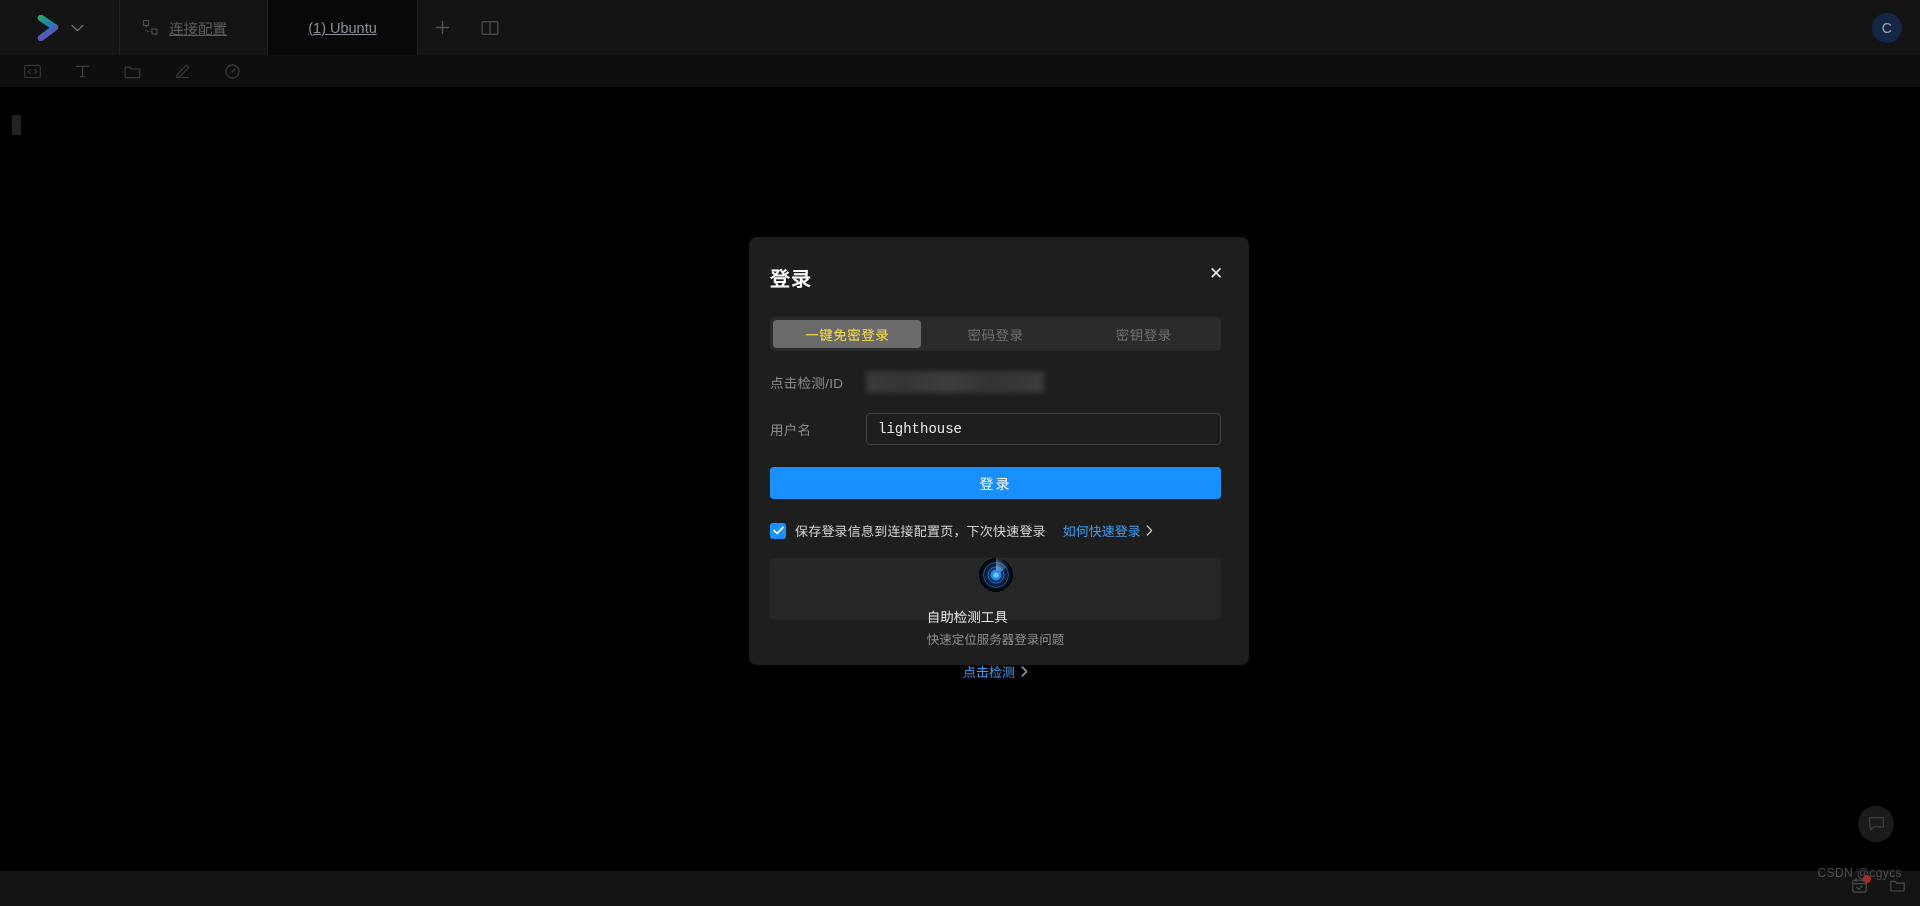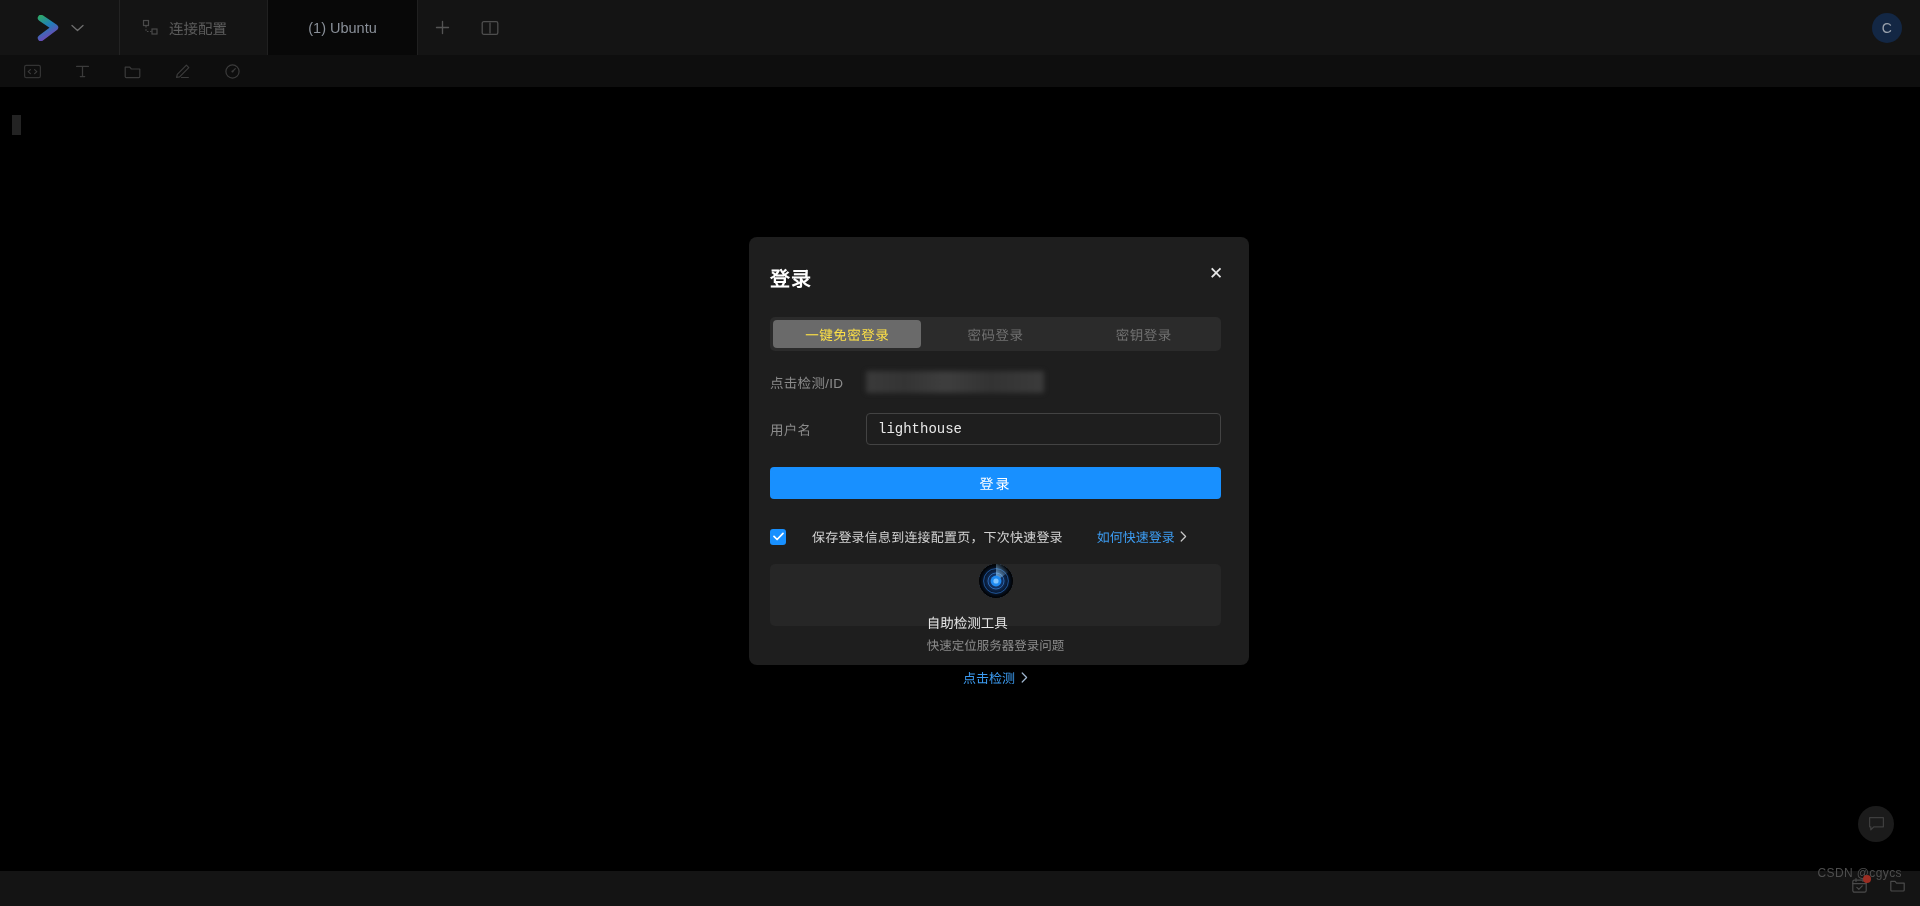--- a/index.html
+++ b/index.html
@@ -38,20 +38,21 @@
 
   .tab {
     display: flex;
     align-items: center;
     gap: 10px;
     padding: 0 22px;
     height: 55px;
     cursor: default;
     border-right: 1px solid #202020;
     font-size: 14.5px;
+    text-decoration: underline;
   }
   .tab-config {
     background: #141414;
     color: #5c5c5c;
     min-width: 148px;
   }
   .tab-active {
     background: #080808;
     color: #8a9099;
     min-width: 150px;
@@ -220,24 +221,24 @@
     border-radius: 4px;
     color: #ffffff;
     font-size: 14px;
     letter-spacing: 2px;
     cursor: default;
     font-family: "Liberation Sans", sans-serif;
   }
 
   
   .check-row {
-    margin-top: 28px;
-    display: flex;
-    align-items: center;
-    gap: 26px;
+    margin-top: 22px;
+    display: flex;
+    align-items: center;
+    gap: 9px;
   }
   .cbox {
     width: 16px; height: 16px;
     background: #1890ff;
     border-radius: 3px;
     flex: 0 0 16px;
     display: flex;
     align-items: center;
     justify-content: center;
     cursor: default;

